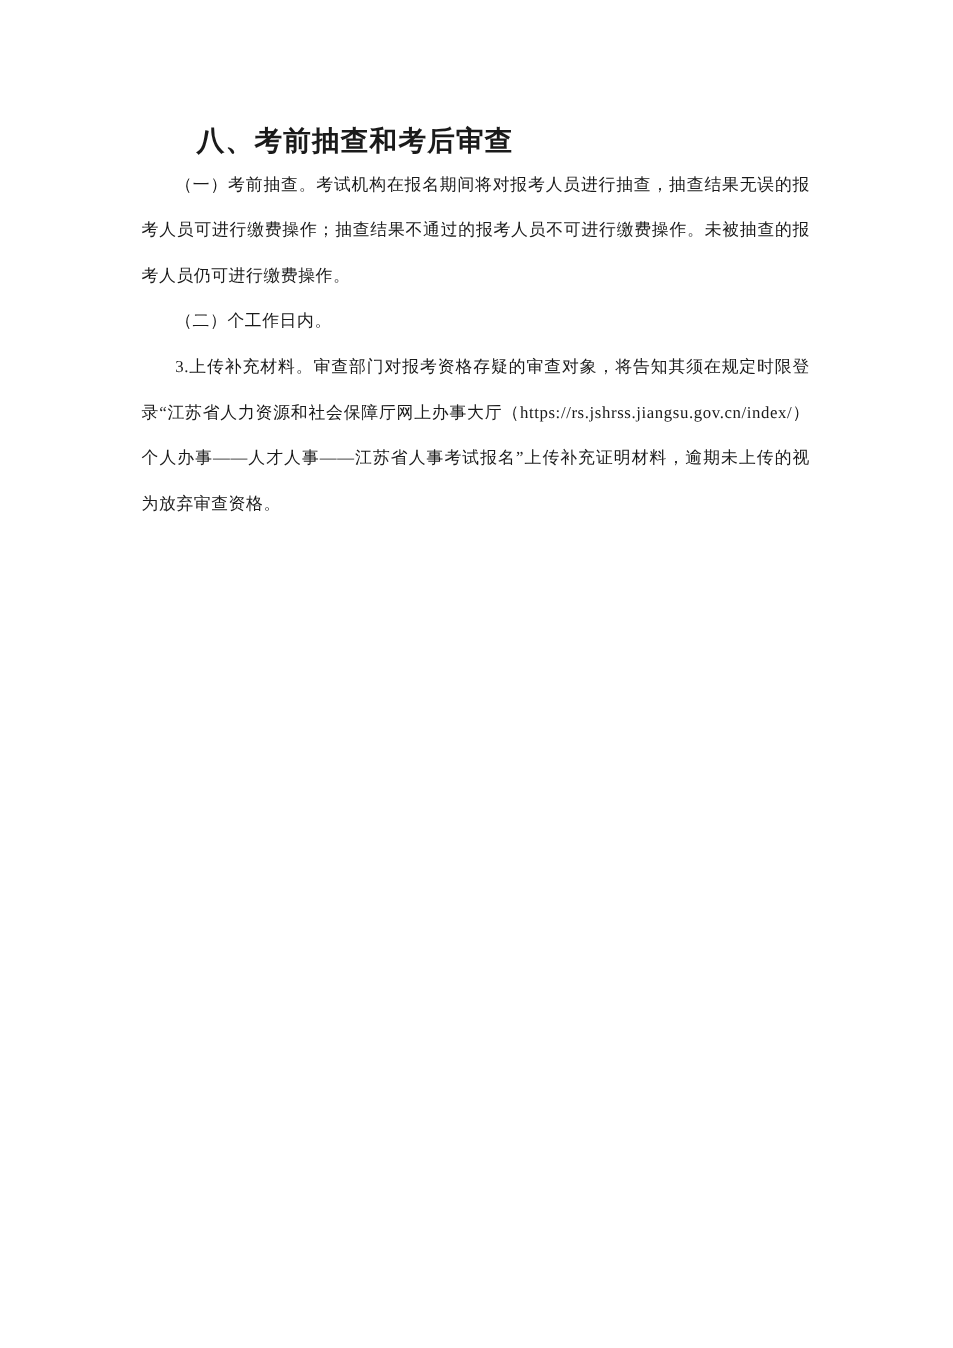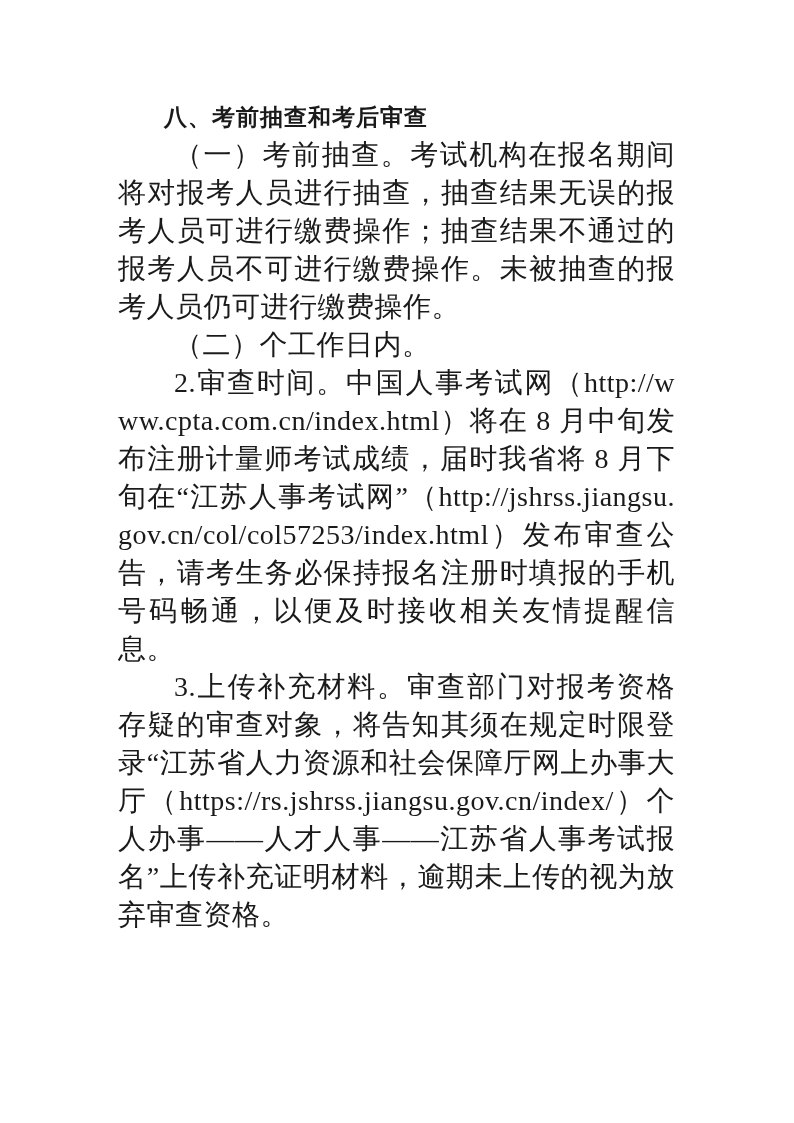--- a/index.html
+++ b/index.html
@@ -25,37 +25,36 @@
     margin: 0;
     font-size: 23px;
     line-height: 38px;
     font-weight: bold;
     font-family: "Liberation Sans", "DejaVu Sans", sans-serif;
     text-indent: 2em;
     letter-spacing: 1px;
   }
   .para {
     margin: 0;
-    font-size: 28px;
+    font-size: 14px;
     line-height: 38px;
     text-align: justify;
     text-justify: inter-character;
     text-indent: 2em;
     word-break: break-all;
     letter-spacing: 0.5px;
   }
 </style>
 </head>
 <body>
 
 <div class="page">
   <h1 class="heading">八、考前抽查和考后审查</h1>
 
   <p class="para">（一）考前抽查。考试机构在报名期间将对报考人员进行抽查，抽查结果无误的报考人员可进行缴费操作；抽查结果不通过的报考人员不可进行缴费操作。未被抽查的报考人员仍可进行缴费操作。</p>
 
   <p class="para">（二）个工作日内。</p>
 
 
-  <p class="para">2.审查时间。中国人事考试网（http://www.cpta.com.cn/index.html）将在 8 月中旬发布注册计量师考试成绩，届时我省将 8 月下旬在“江苏人事考试网”（http://jshrss.jiangsu.gov.cn/col/col57253/index.html）发布审查公告，请考生务必保持报名注册时填报的手机号码畅通，以便及时接收相关友情提醒信息。</p>
 
   <p class="para">3.上传补充材料。审查部门对报考资格存疑的审查对象，将告知其须在规定时限登录“江苏省人力资源和社会保障厅网上办事大厅（https://rs.jshrss.jiangsu.gov.cn/index/）个人办事——人才人事——江苏省人事考试报名”上传补充证明材料，逾期未上传的视为放弃审查资格。</p>
 
 </div>
 
 </body></html>

